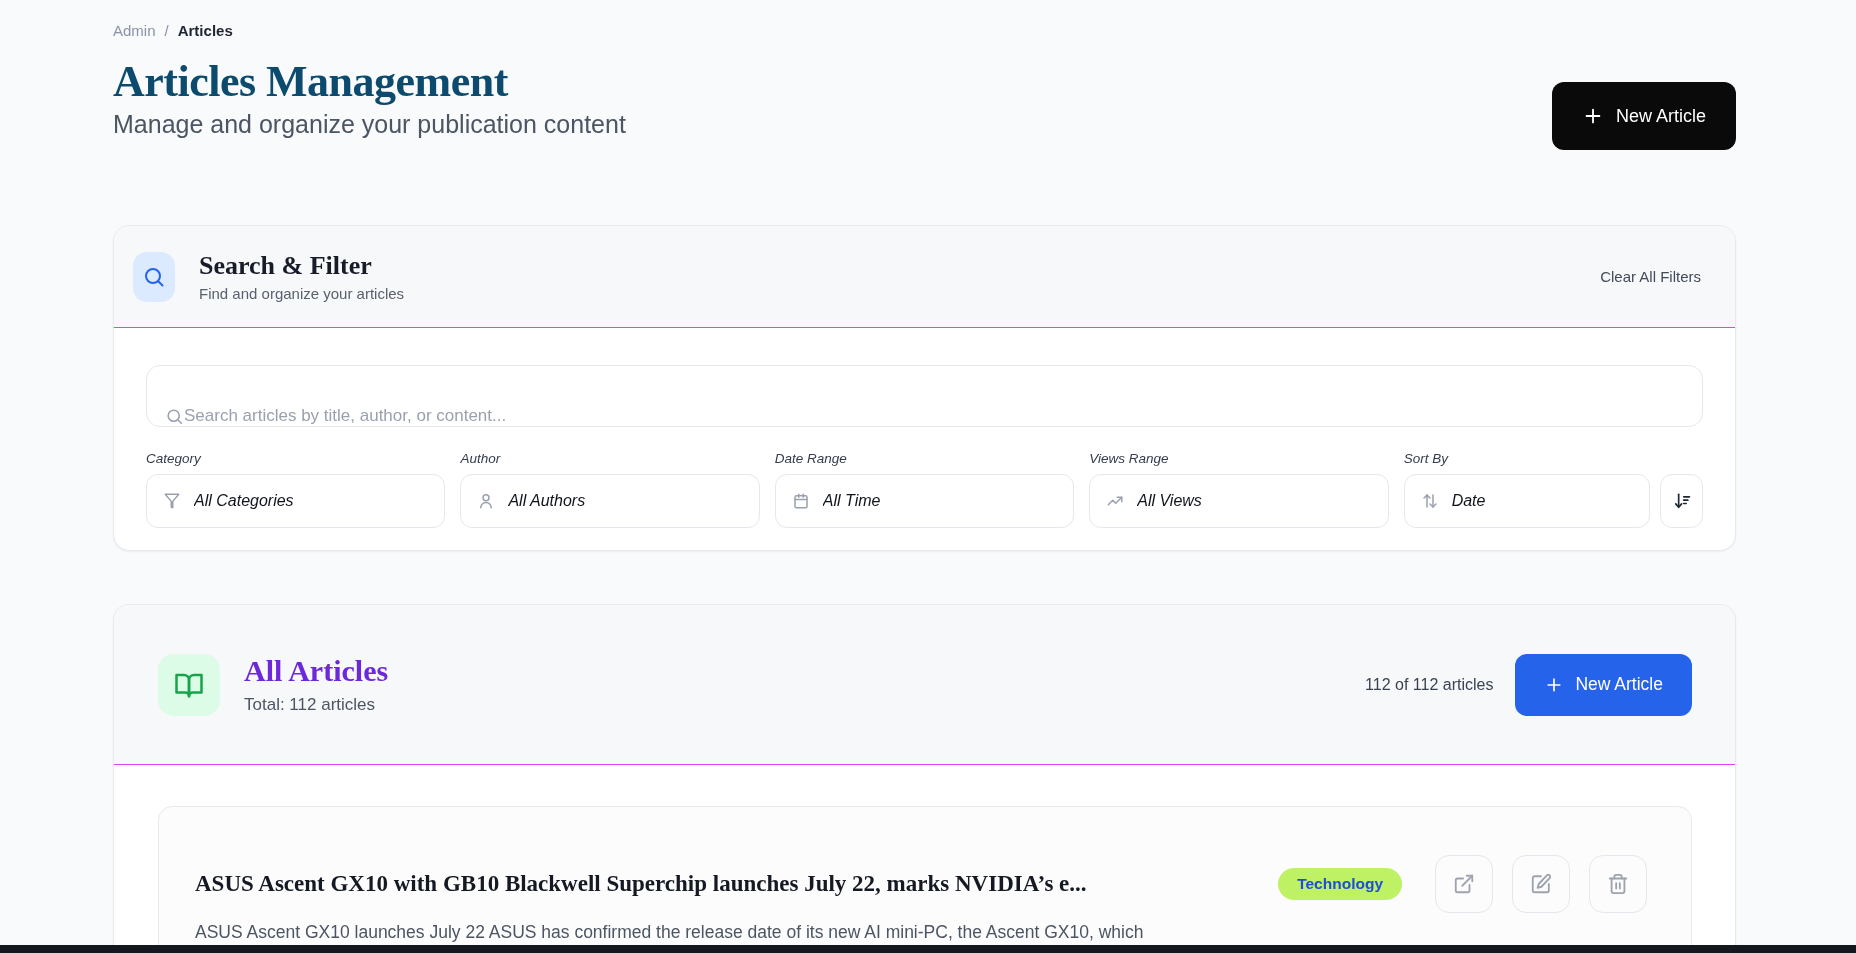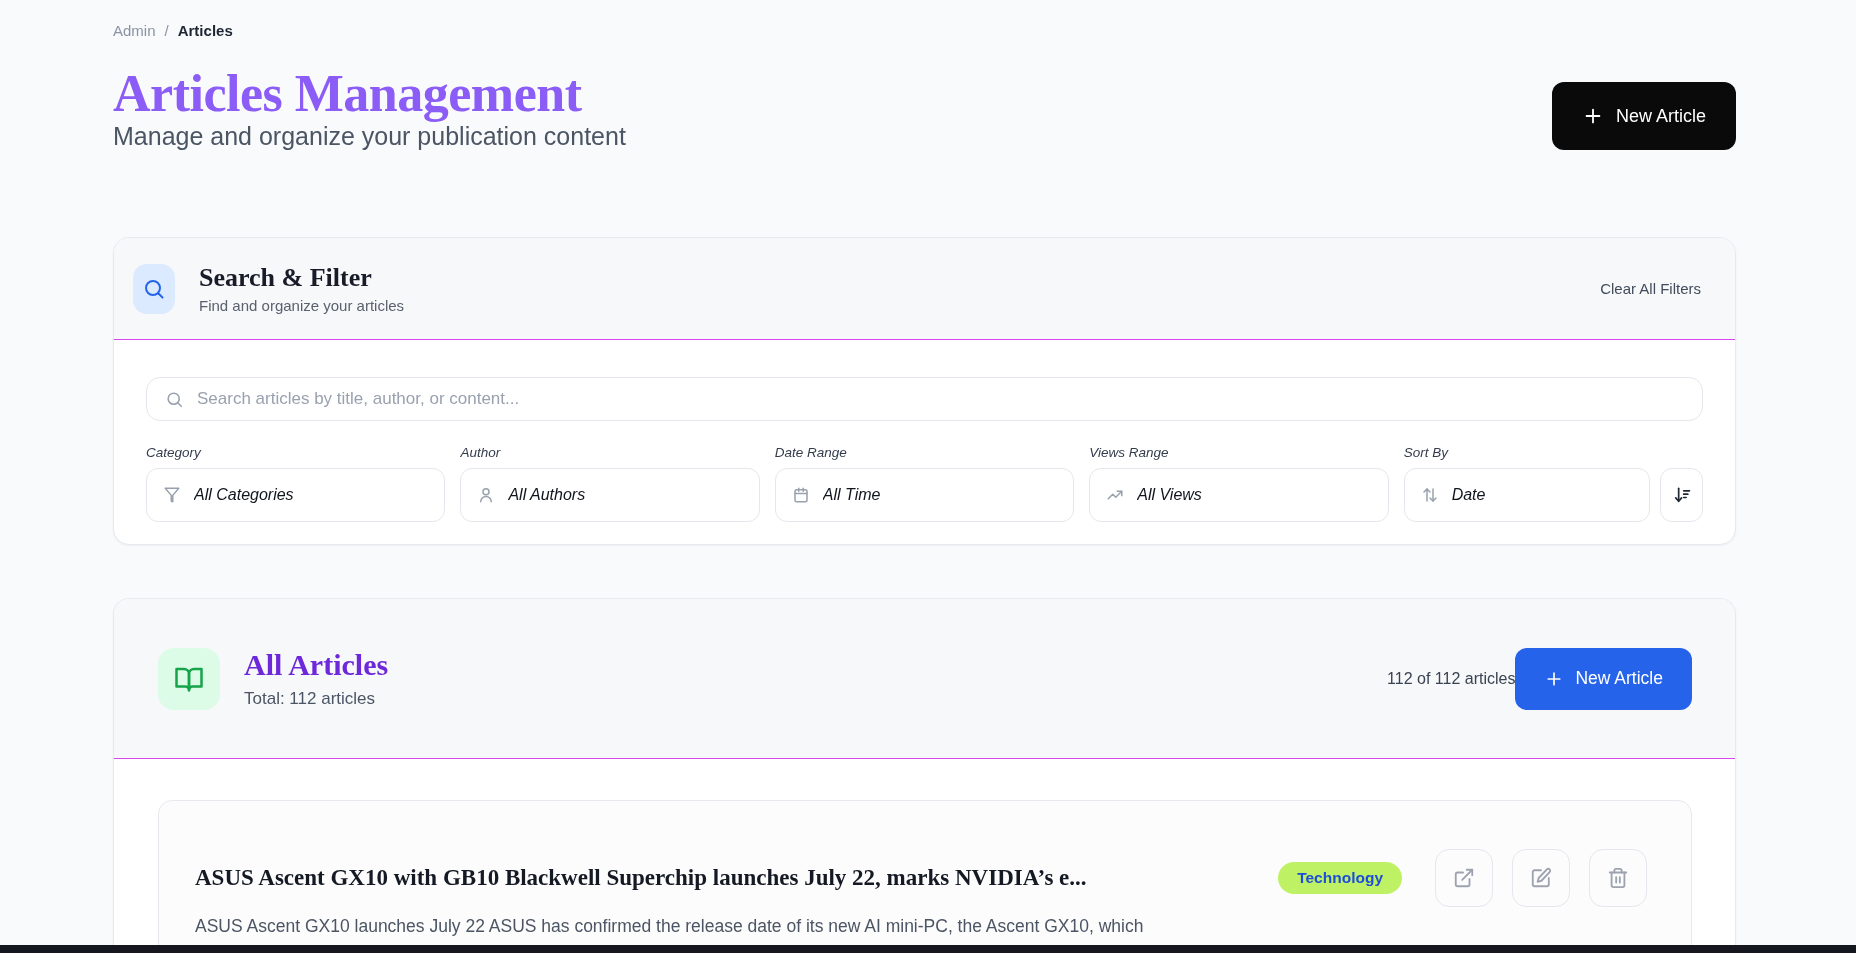--- a/index.html
+++ b/index.html
@@ -12,22 +12,22 @@
     overflow:hidden;
   }
   .content { position:absolute; left:113px; top:0; width:1623px; }
 
   
   .breadcrumb { padding-top:23px; height:37px; font-size:15px; color:#8b93a5; display:flex; gap:9px; align-items:center; }
   .breadcrumb .current { color:#1e2533; font-weight:700; }
 
   
   .page-title {
-    margin-top:28px; font-family:"Liberation Serif","DejaVu Serif",serif;
-    font-weight:700; font-size:52px; line-height:57px; color:#8b5cf6; letter-spacing:-.5px;
+    margin-top:16px; font-family:"Liberation Serif","DejaVu Serif",serif;
+    font-weight:700; font-size:44px; line-height:57px; color:#0c4a6e; letter-spacing:-.5px;
   }
   .page-subtitle { font-size:25px; line-height:28px; color:#4b5563; }
 
   .btn-dark {
     position:absolute; top:82px; right:0; height:68px; padding:0 30px;
     background:#0a0a0a; color:#fff; border:none; border-radius:12px;
     font-size:18px; font-weight:500; display:flex; align-items:center; gap:12px; cursor:pointer;
     font-family:inherit;
   }
 
@@ -49,22 +49,22 @@
     display:flex; align-items:center; justify-content:center; flex:none;
   }
   .hdr-text { margin-left:24px; }
   .hdr-title { font-family:"Liberation Serif","DejaVu Serif",serif; font-weight:700; font-size:26px; color:#171c28; }
   .hdr-sub { margin-top:4px; font-size:15px; color:#59616f; }
   .spacer { flex:1; }
   .clear-filters { font-size:15px; color:#414b5a; background:none; border:none; cursor:pointer; font-family:inherit; }
 
   .card-search-body { padding:37px 32px 22px 32px; }
   .search-box {
-    height:44px; border:1.5px solid #e5e7ec; border-radius:14px; background:#fff;
-    display:flex; align-items:center; padding:0 18px; gap:13px; color:#9aa1ae;
+    height:62px; border:1.5px solid #e5e7ec; border-radius:14px; background:#fff;
+    display:flex; align-items:flex-end; padding:0 18px; color:#9aa1ae;
   }
   .search-box input {
     flex:1; border:none; outline:none; font-size:17px; color:#111827; background:transparent; font-family:inherit;
   }
   .search-box input::placeholder { color:#9aa1ae; }
 
   .filter-row { display:flex; gap:15px; margin-top:24px;font-style:italic; }
   .filter-col { flex:1; min-width:0; }
   .filter-label { font-size:13.5px; font-weight:500; color:#333c4c; margin-bottom:8px; }
   .filter-box {
@@ -83,21 +83,21 @@
   
   .card-articles { margin-top:53px; height:400px; border-radius:16px 16px 0 0; border-bottom:none; }
   .card-articles .card-header { height:160px; padding:0 43px 0 44px; }
   .icon-tile-green {
     width:62px; height:62px; border-radius:16px; background:#dcfce7; color:#16a34a;
     display:flex; align-items:center; justify-content:center; flex:none;
   }
   .articles-hdr-text { margin-left:24px; }
   .articles-title { font-family:"Liberation Serif","DejaVu Serif",serif; font-weight:700; font-size:30px; color:#6d28d9; }
   .articles-sub { margin-top:7px; font-size:17px; color:#4b5563; }
-  .count-text { font-size:16px; color:#3a4352; white-space:nowrap; }
+  .count-text { font-size:16px; color:#3a4352; margin-right:22px; white-space:nowrap; }
   .btn-blue {
     height:62px; padding:0 29px; background:#2563eb; color:#fff; border:none; border-radius:12px;
     font-size:17.5px; font-weight:500; display:flex; align-items:center; gap:11px; cursor:pointer; font-family:inherit;
   }
 
   .card-articles-body { padding:41px 43px 0 44px; }
   .article-card {
     border:1.5px solid #e7e9ef; border-radius:14px; background:#fcfcfd;
     padding:48px 44px 40px 36px;
   }

